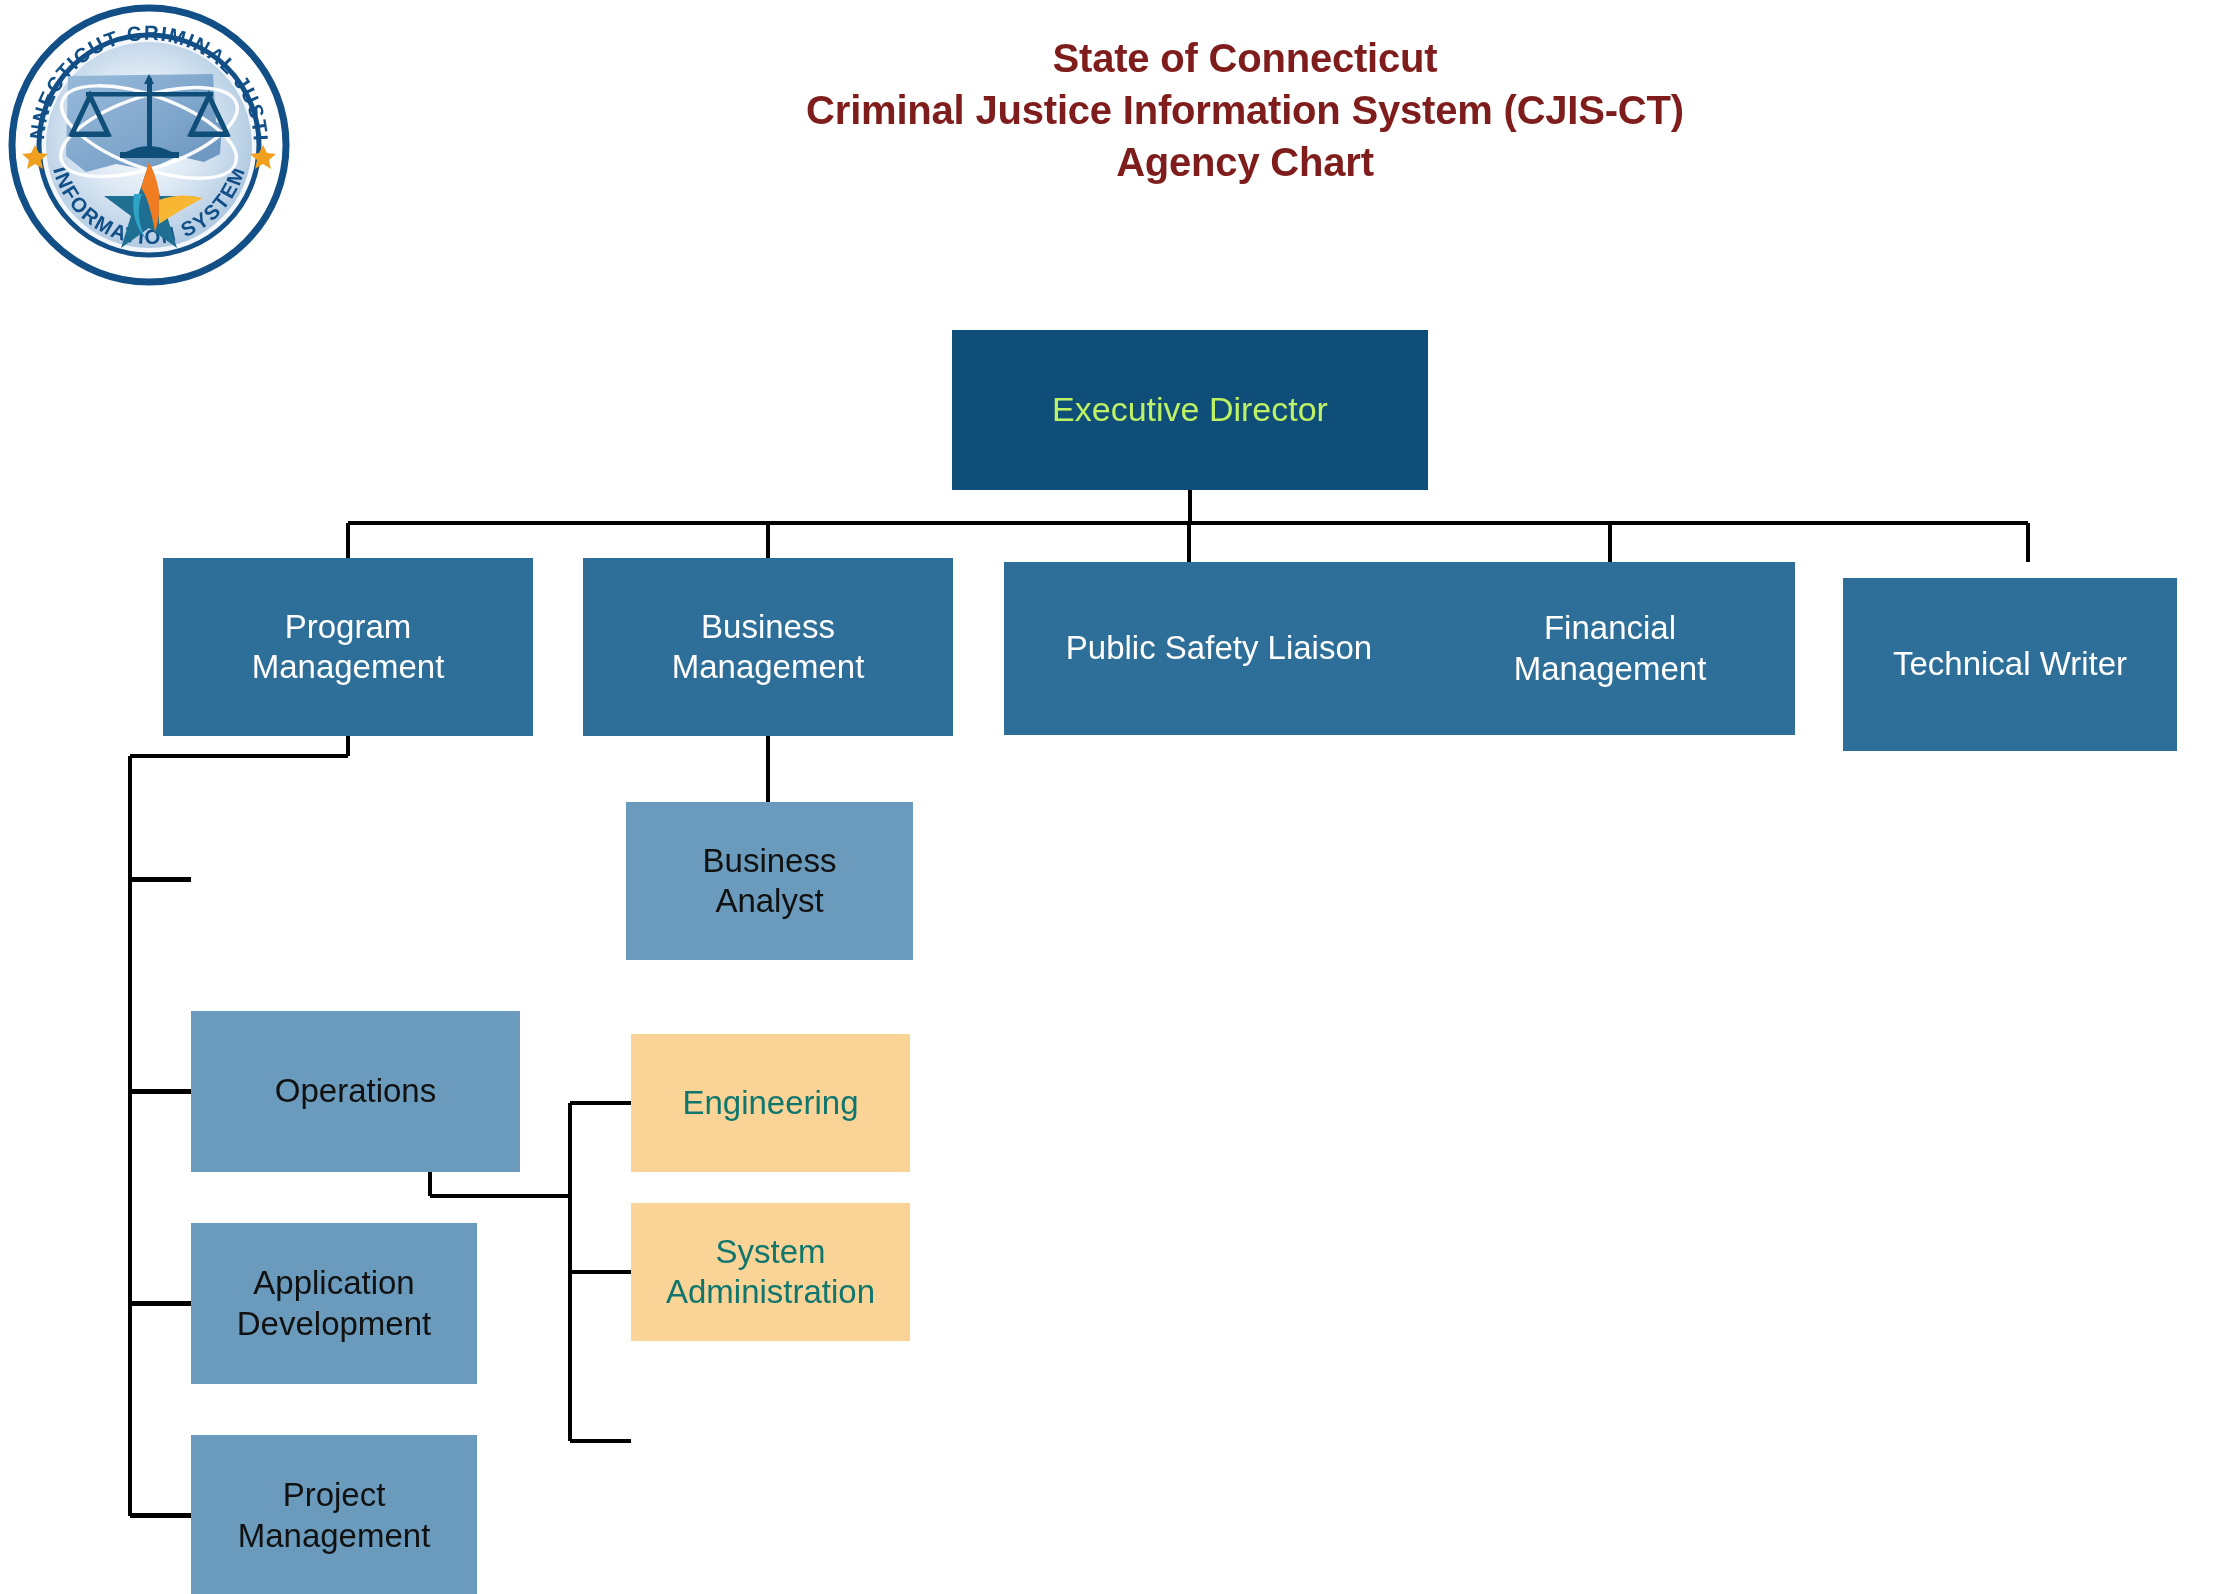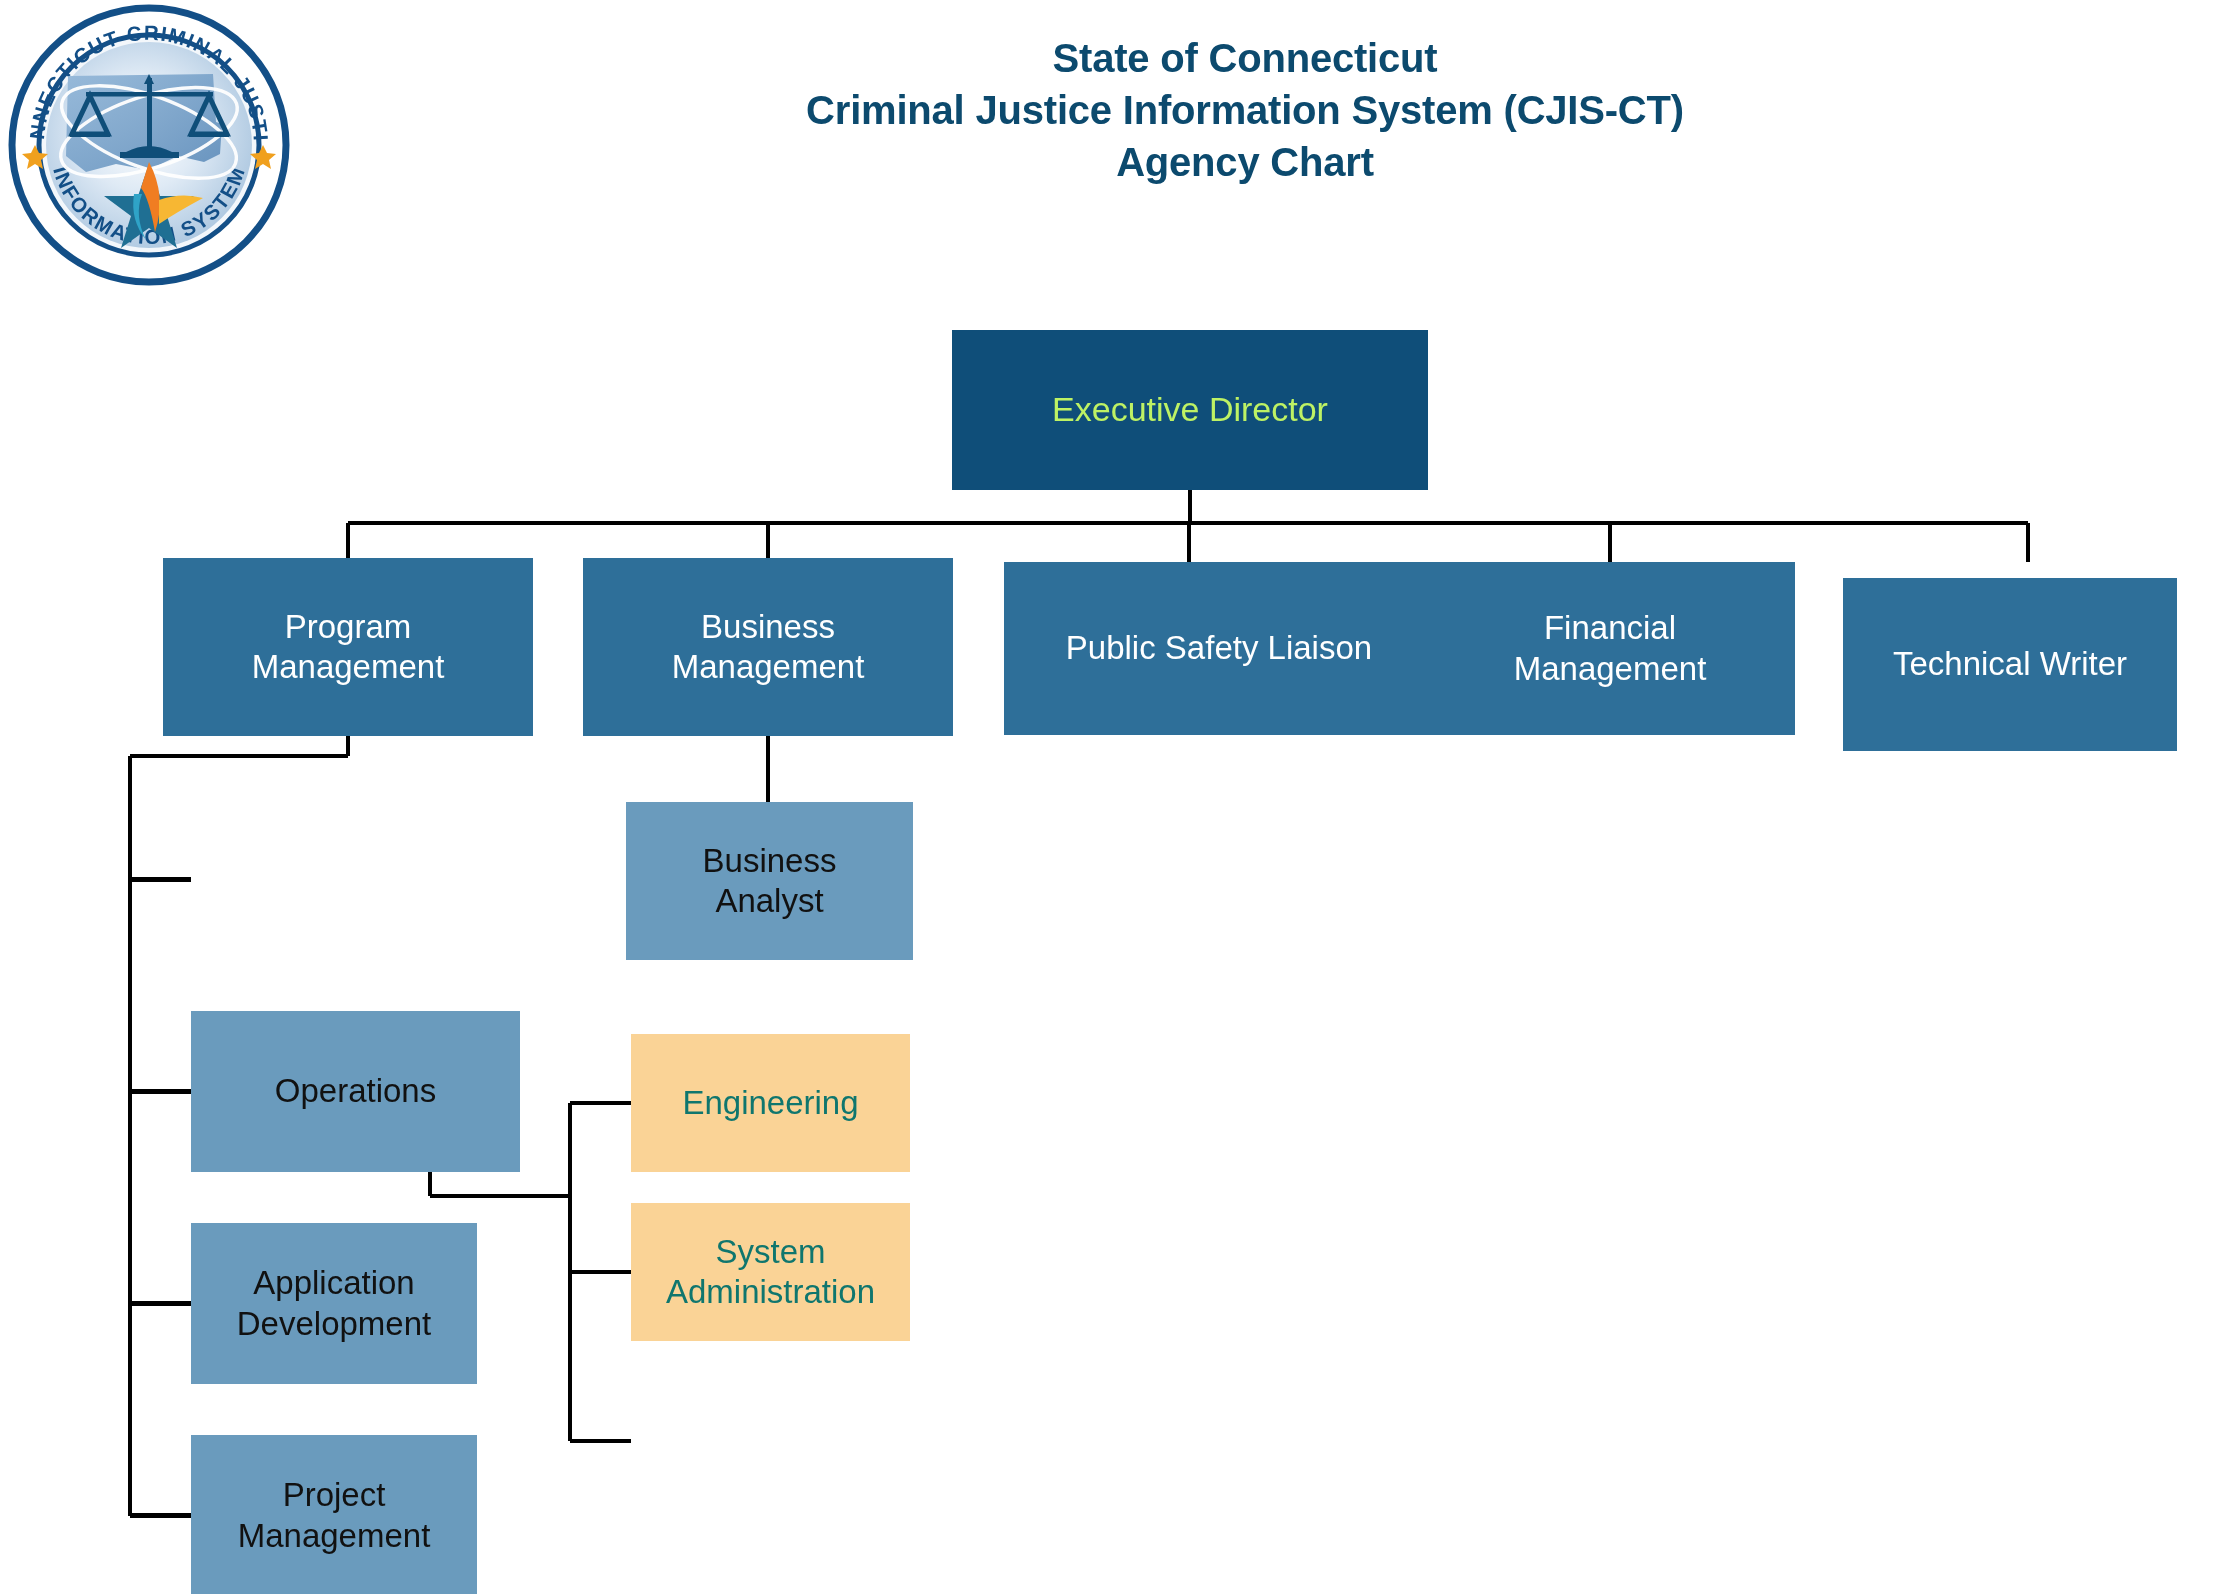--- a/index.html
+++ b/index.html
@@ -5,21 +5,21 @@
 <style>
   html,body{margin:0;padding:0;background:#ffffff;}
   body{width:2214px;height:1594px;position:relative;overflow:hidden;
        font-family:"Liberation Sans","DejaVu Sans",sans-serif;}
 
   
   #logo{position:absolute;left:8px;top:4px;width:282px;height:282px;}
 
   
   #title-block{position:absolute;left:730px;top:32px;width:1030px;
-      text-align:center;color:#0c4a6e;font-weight:bold;line-height:1.30;
+      text-align:center;color:#7f1d1d;font-weight:bold;line-height:1.30;
       letter-spacing:-0.2px;}
   #title-block .t-line{display:block;font-size:40px;white-space:nowrap;}
 
   
   #chart{position:absolute;left:0;top:0;width:2214px;height:1594px;}
   #connectors{position:absolute;left:0;top:0;width:2214px;height:1594px;}
 
   .node{position:absolute;display:flex;align-items:center;
         justify-content:center;text-align:center;box-sizing:border-box;
         padding:4px 10px;line-height:1.22;}

